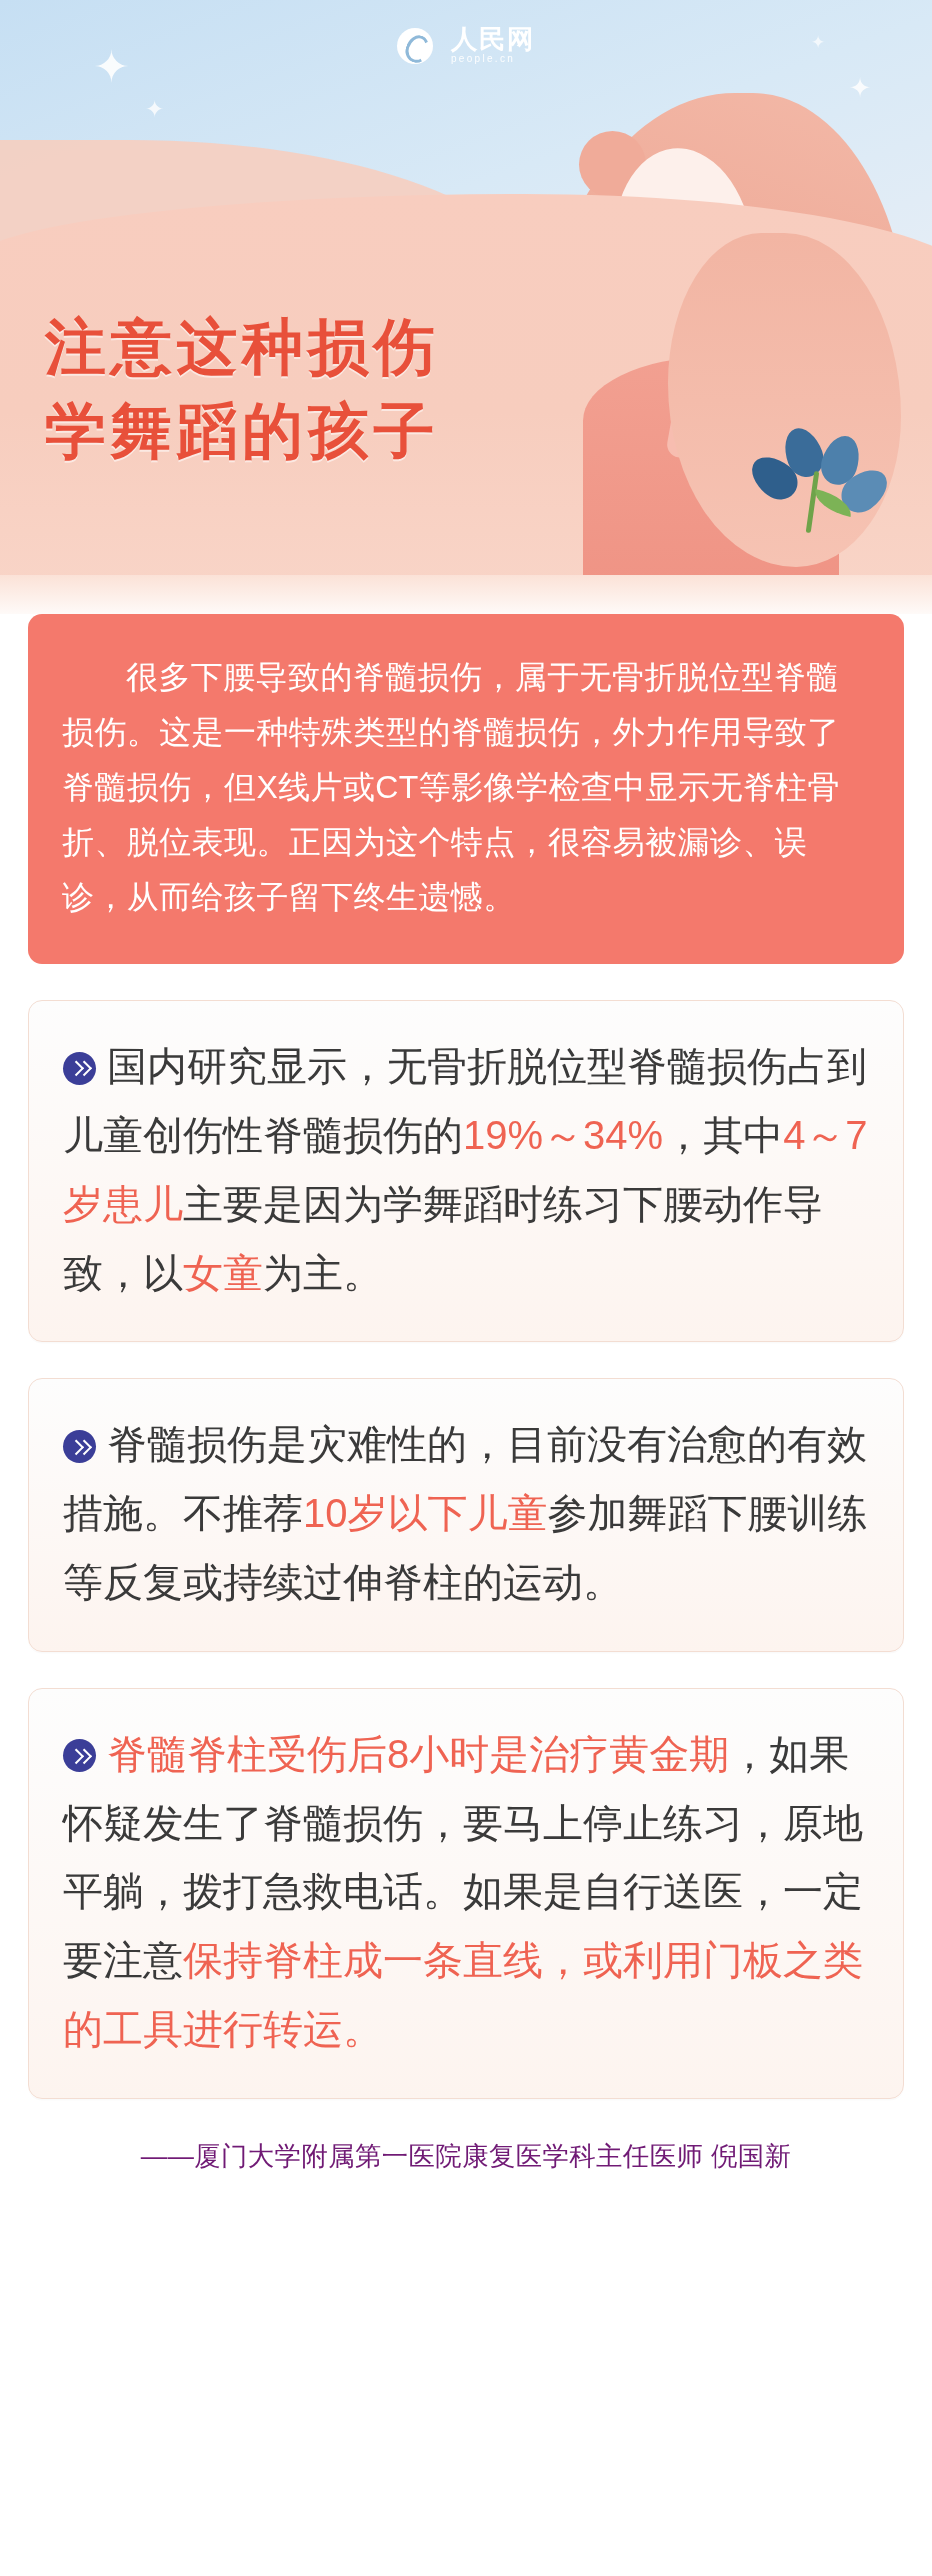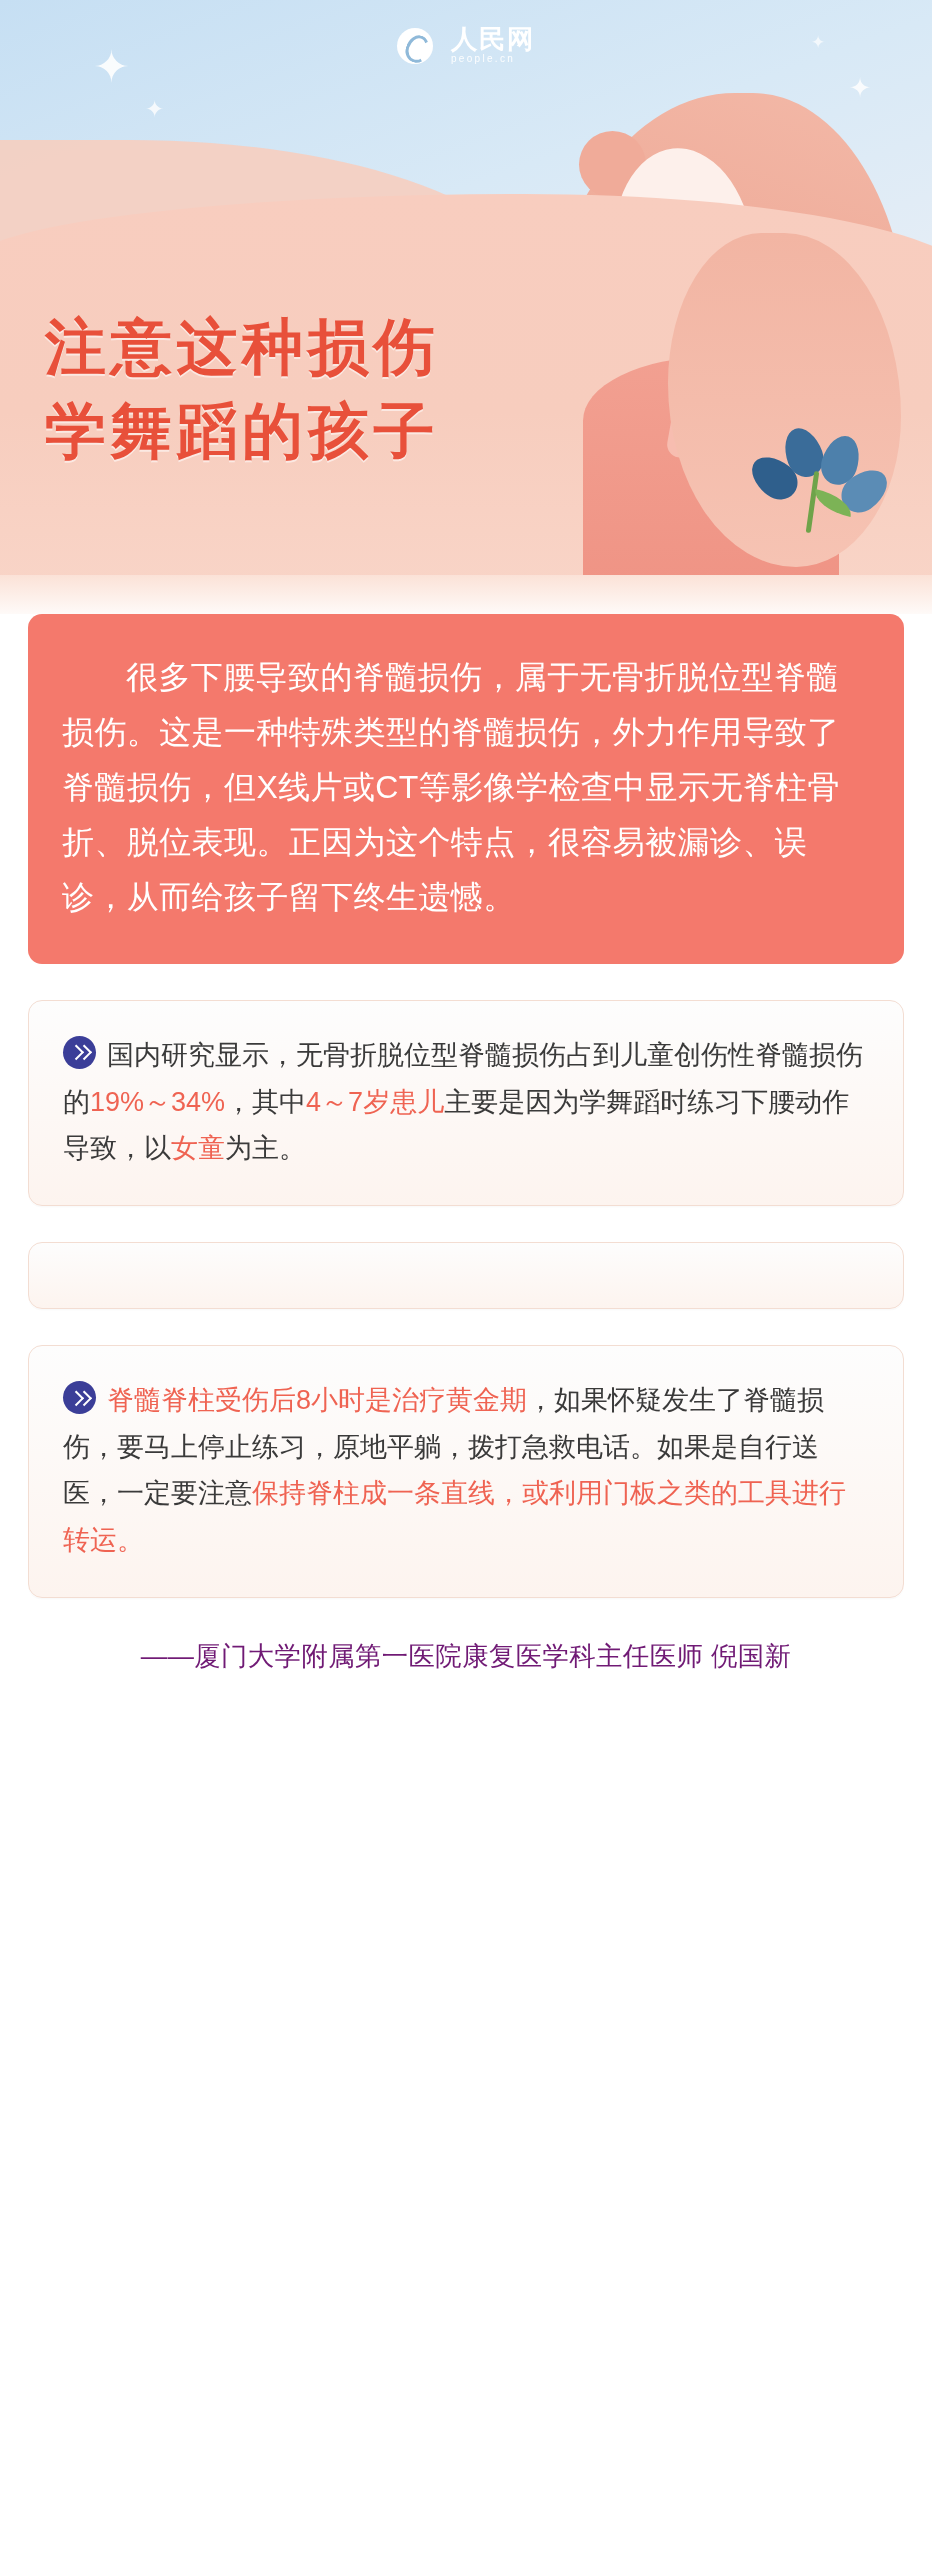--- a/index.html
+++ b/index.html
@@ -238,21 +238,21 @@
     line-height: 1.72;
     letter-spacing: 0.4px;
   }
   .card-lead p { margin: 0; text-indent: 2em; }
 
   .card-point {
     background: linear-gradient(180deg, #fdfdfd 0%, #fdf4ef 100%);
     border: 1.6px solid #f3ddd2;
     padding: 31px 34px 34px 34px;
     color: #3a3a3a;
-    font-size: 27px;
+    font-size: 40px;
     line-height: 1.72;
     box-shadow: 0 1.6px 0 rgba(0,0,0,.02);
   }
   .card-point p { margin: 0; }
   .card-point p + p { text-indent: 2em; }
 
   .bullet {
     display: inline-block;
     width: 33px; height: 33px;
     border-radius: 50%;
@@ -337,20 +337,23 @@
       <p>很多下腰导致的脊髓损伤，属于无骨折脱位型脊髓损伤。这是一种特殊类型的脊髓损伤，外力作用导致了脊髓损伤，但X线片或CT等影像学检查中显示无脊柱骨折、脱位表现。正因为这个特点，很容易被漏诊、误诊，从而给孩子留下终生遗憾。</p>
     </div>
 
     <div class="card card-point">
       <p>
         <span class="bullet"></span><span><span>国内研究显示，无骨折脱位型脊髓损伤占到儿童创伤性脊髓损伤的</span><span class="hl">19%～34%</span><span>，其中</span><span class="hl">4～7岁患儿</span><span>主要是因为学舞蹈时练习下腰动作导致，以</span><span class="hl">女童</span><span>为主。</span></span>
       </p>
     </div>
 
     <div class="card card-point">
+      <p>
+        <span class="bullet"></span><span><span>脊髓损伤是灾难性的，目前没有治愈的有效措施。不推荐</span><span class="hl">10岁以下儿童</span><span>参加舞蹈下腰训练等反复或持续过伸脊柱的运动。</span></span>
+      </p>
     </div>
 
     <div class="card card-point">
       <p>
         <span class="bullet"></span><span><span class="hl">脊髓脊柱受伤后8小时是治疗黄金期</span><span>，如果怀疑发生了脊髓损伤，要马上停止练习，原地平躺，拨打急救电话。如果是自行送医，一定要注意</span><span class="hl">保持脊柱成一条直线，或利用门板之类的工具进行转运。</span></span>
       </p>
     </div>
 
     <div class="footer">——厦门大学附属第一医院康复医学科主任医师  倪国新</div>
   </div>

